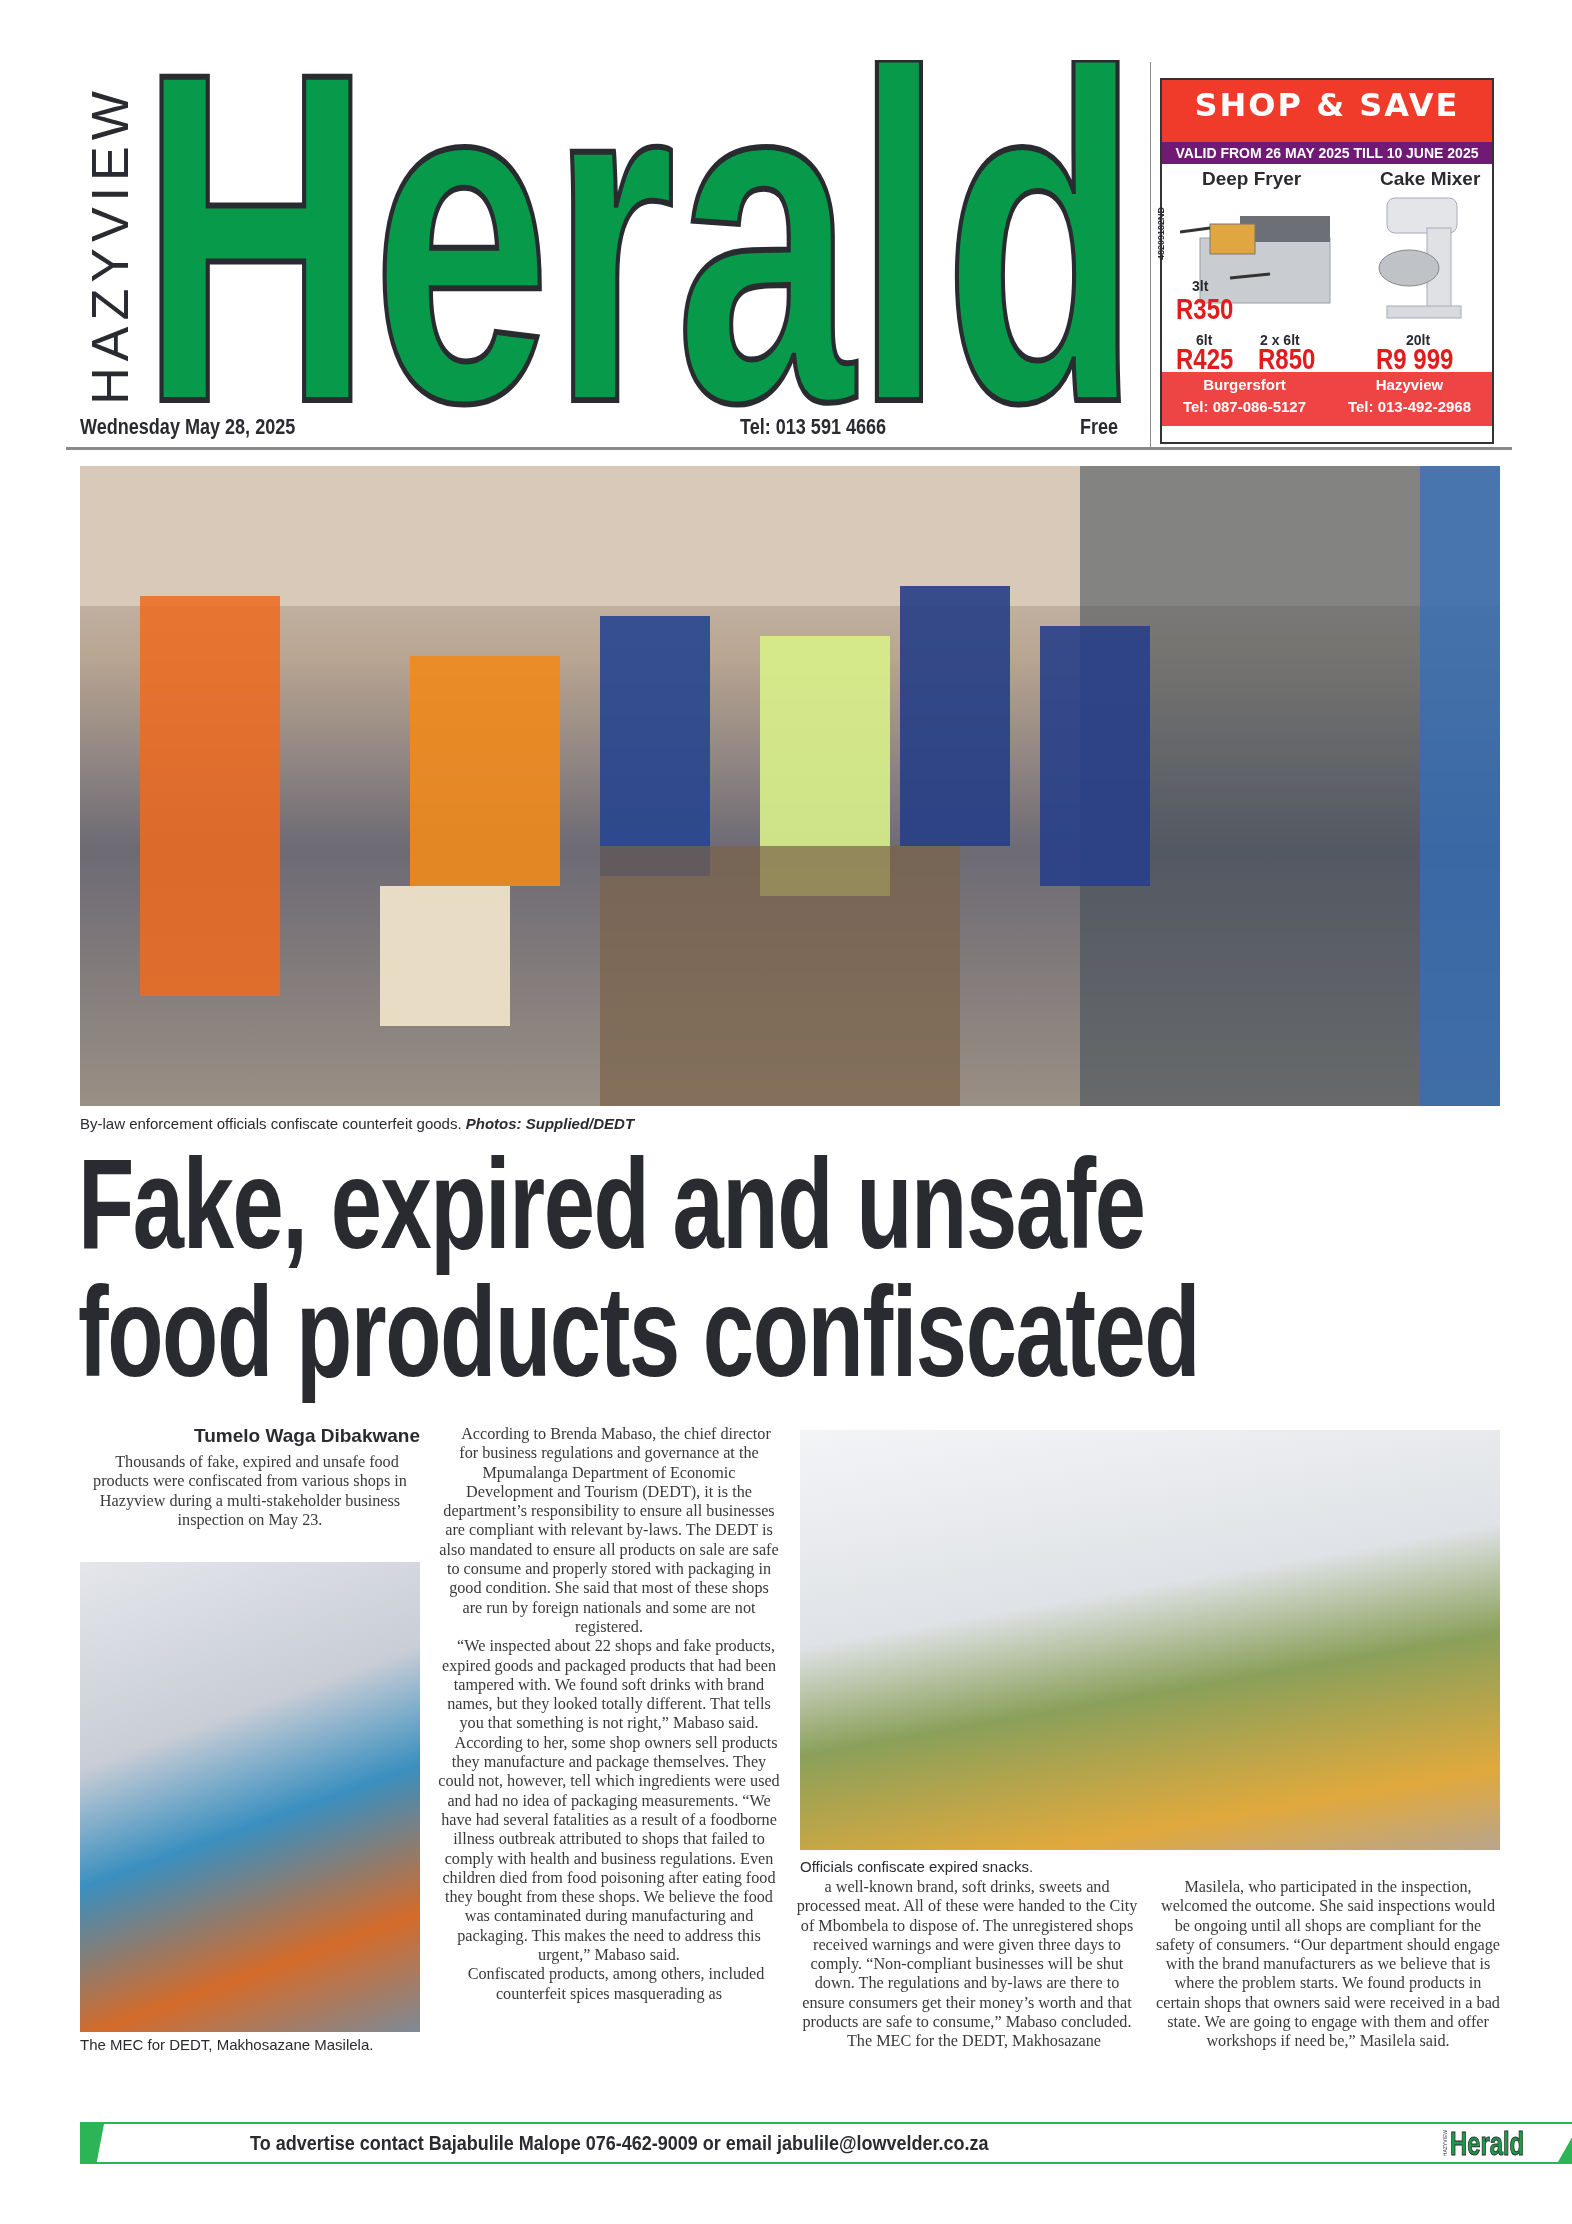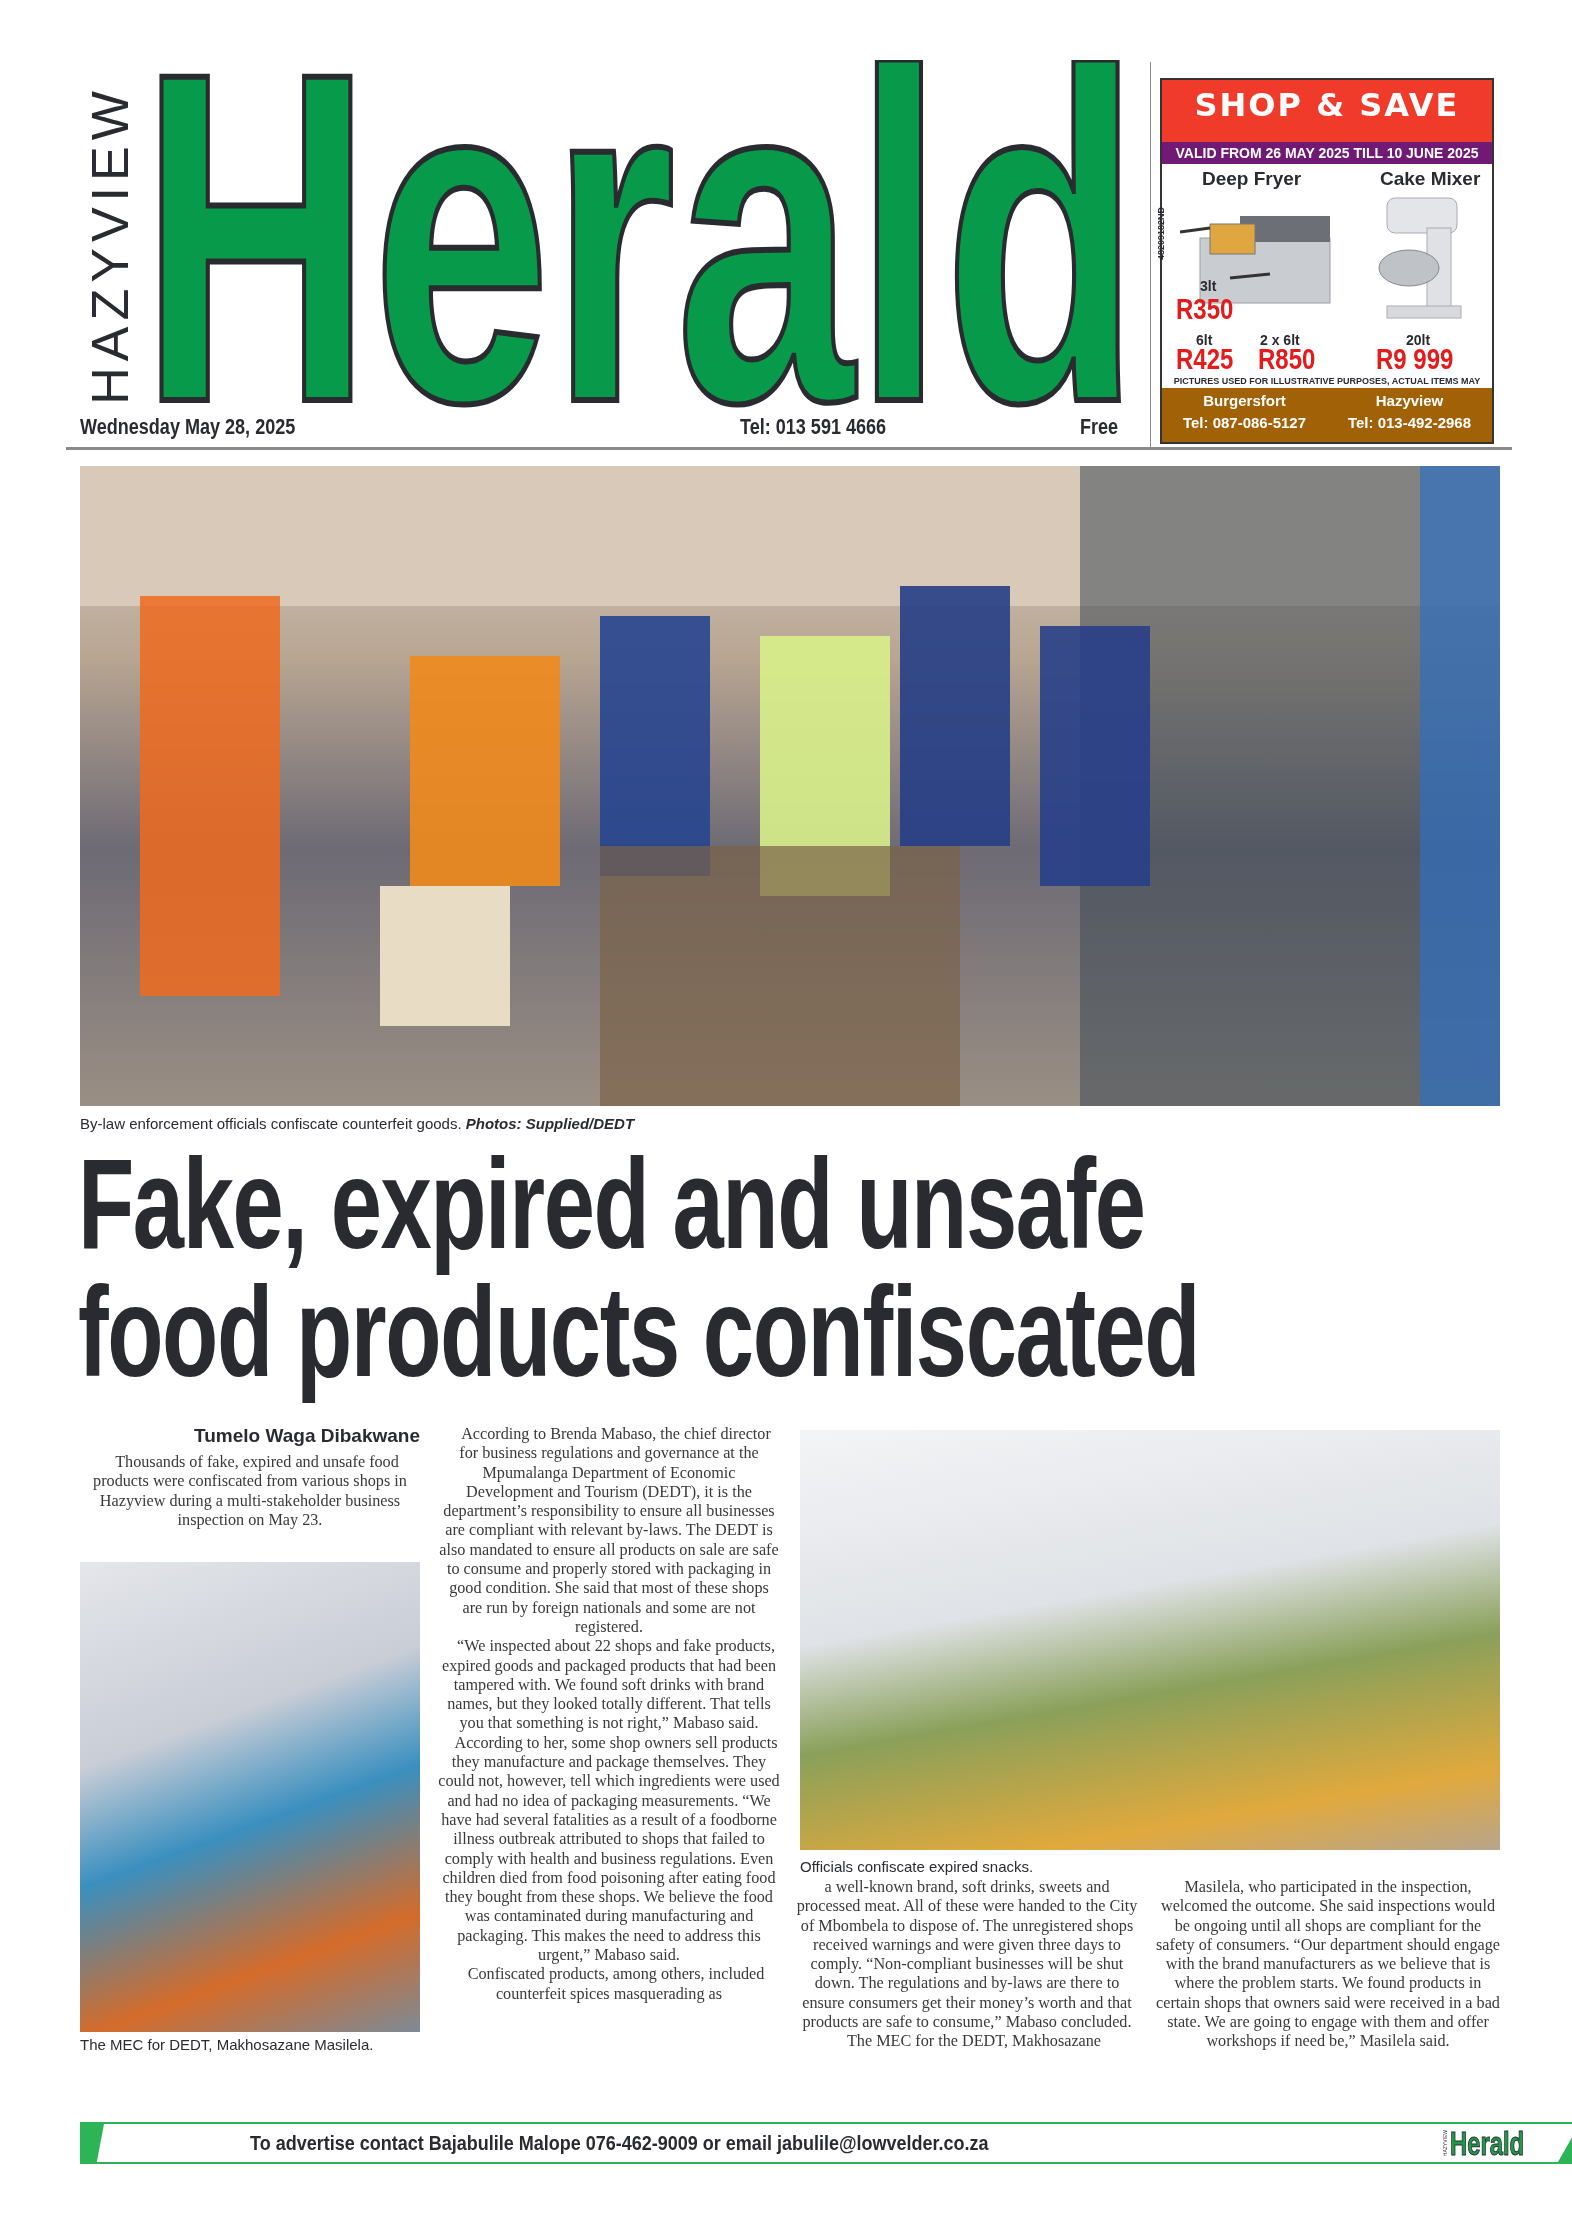--- a/index.html
+++ b/index.html
@@ -21,21 +21,21 @@
   .ad { left:1160px; top:78px; width:330px; height:362px; border:2px solid #333; background:#fff; }
   .ad-top { position:absolute; left:0; top:0; width:100%; height:62px; background:#f03a2a; }
   .ad-title { position:absolute; left:0; width:100%; top:6px; text-align:center; color:#fff; font-weight:bold; font-size:32px; letter-spacing:2px; font-family:"DejaVu Sans", sans-serif; }
   .ad-sub { position:absolute; left:0; width:100%; top:44px; text-align:center; color:#fff; font-style:italic; font-weight:bold; font-size:11px;margin-top:40px; }
   .ad-valid { position:absolute; left:0; top:62px; width:100%; height:22px; background:#701a75; color:#fff; font-weight:bold; font-size:14px; text-align:center; line-height:22px; }
   .ad-prod { position:absolute; font-weight:bold; font-size:19px; color:#2a2b30; }
   .ad-label { position:absolute; font-weight:bold; font-size:14px; color:#2a2b30; }
   .ad-price { position:absolute; font-weight:bold; color:#e31b1b; font-size:30px; transform:scaleX(0.8); transform-origin:left; }
   .ad-code { position:absolute; left:-6px; top:180px; font-size:9px; font-weight:bold; transform:rotate(-90deg); transform-origin:left top; }
   .ad-disclaimer { position:absolute; left:0; top:296px; width:100%; text-align:center; font-size:9px; font-weight:bold; }
-  .ad-bottom { position:absolute; left:0; top:308px; width:100%; height:54px; background:#a16207; color:#fff; font-weight:bold; }
+  .ad-bottom { position:absolute; left:0; top:292px; width:100%; height:54px; background:#ef4444; color:#fff; font-weight:bold; }
   .ad-branch { position:absolute; top:2px; width:50%; text-align:center; font-size:15px; line-height:22px; }
   .fryer { position:absolute; left:18px; top:118px; width:160px; height:110px; }
   .mixer { position:absolute; left:205px; top:108px; width:100px; height:140px; }
 
   
   .hero { left:80px; top:466px; width:1420px; height:640px; background:linear-gradient(180deg,#d9cfc4 0%,#b8a592 30%,#6d6a74 60%,#9a8f84 100%); overflow:hidden; }
   .caption { font-size:15px; color:#2a2b30; }
   .caption em { font-weight:bold; font-style:italic; }
 
   
@@ -91,21 +91,21 @@
     <line x1="0" y1="34" x2="30" y2="30" stroke="#333" stroke-width="3"></line>
     <line x1="50" y1="80" x2="90" y2="76" stroke="#333" stroke-width="3"></line>
   </svg>
   <svg class="mixer" viewBox="0 0 100 140">
     <rect x="20" y="10" width="70" height="35" rx="8" fill="#e3e5e8" stroke="#aab"></rect>
     <rect x="60" y="40" width="24" height="80" fill="#dfe1e4" stroke="#aab"></rect>
     <ellipse cx="42" cy="80" rx="30" ry="18" fill="#bfc3c8" stroke="#888"></ellipse>
     <rect x="20" y="118" width="74" height="12" fill="#d8dadd" stroke="#aab"></rect>
   </svg>
 
-  <div class="ad-label" style="left:30px;top:198px;margin-left:8px;">3lt</div>
+  <div class="ad-label" style="left:30px;top:198px;">3lt</div>
   <div class="ad-price" style="left:14px;top:212px;">R350</div>
   <div class="ad-label" style="left:34px;top:252px;">6lt</div>
   <div class="ad-price" style="left:14px;top:262px;">R425</div>
   <div class="ad-label" style="left:98px;top:252px;">2 x 6lt</div>
   <div class="ad-price" style="left:96px;top:262px;">R850</div>
   <div class="ad-label" style="left:244px;top:252px;">20lt</div>
   <div class="ad-price" style="left:214px;top:262px;">R9 999</div>
 
   <div class="ad-disclaimer">PICTURES USED FOR ILLUSTRATIVE PURPOSES, ACTUAL ITEMS MAY VARY.</div>
   <div class="ad-bottom">

